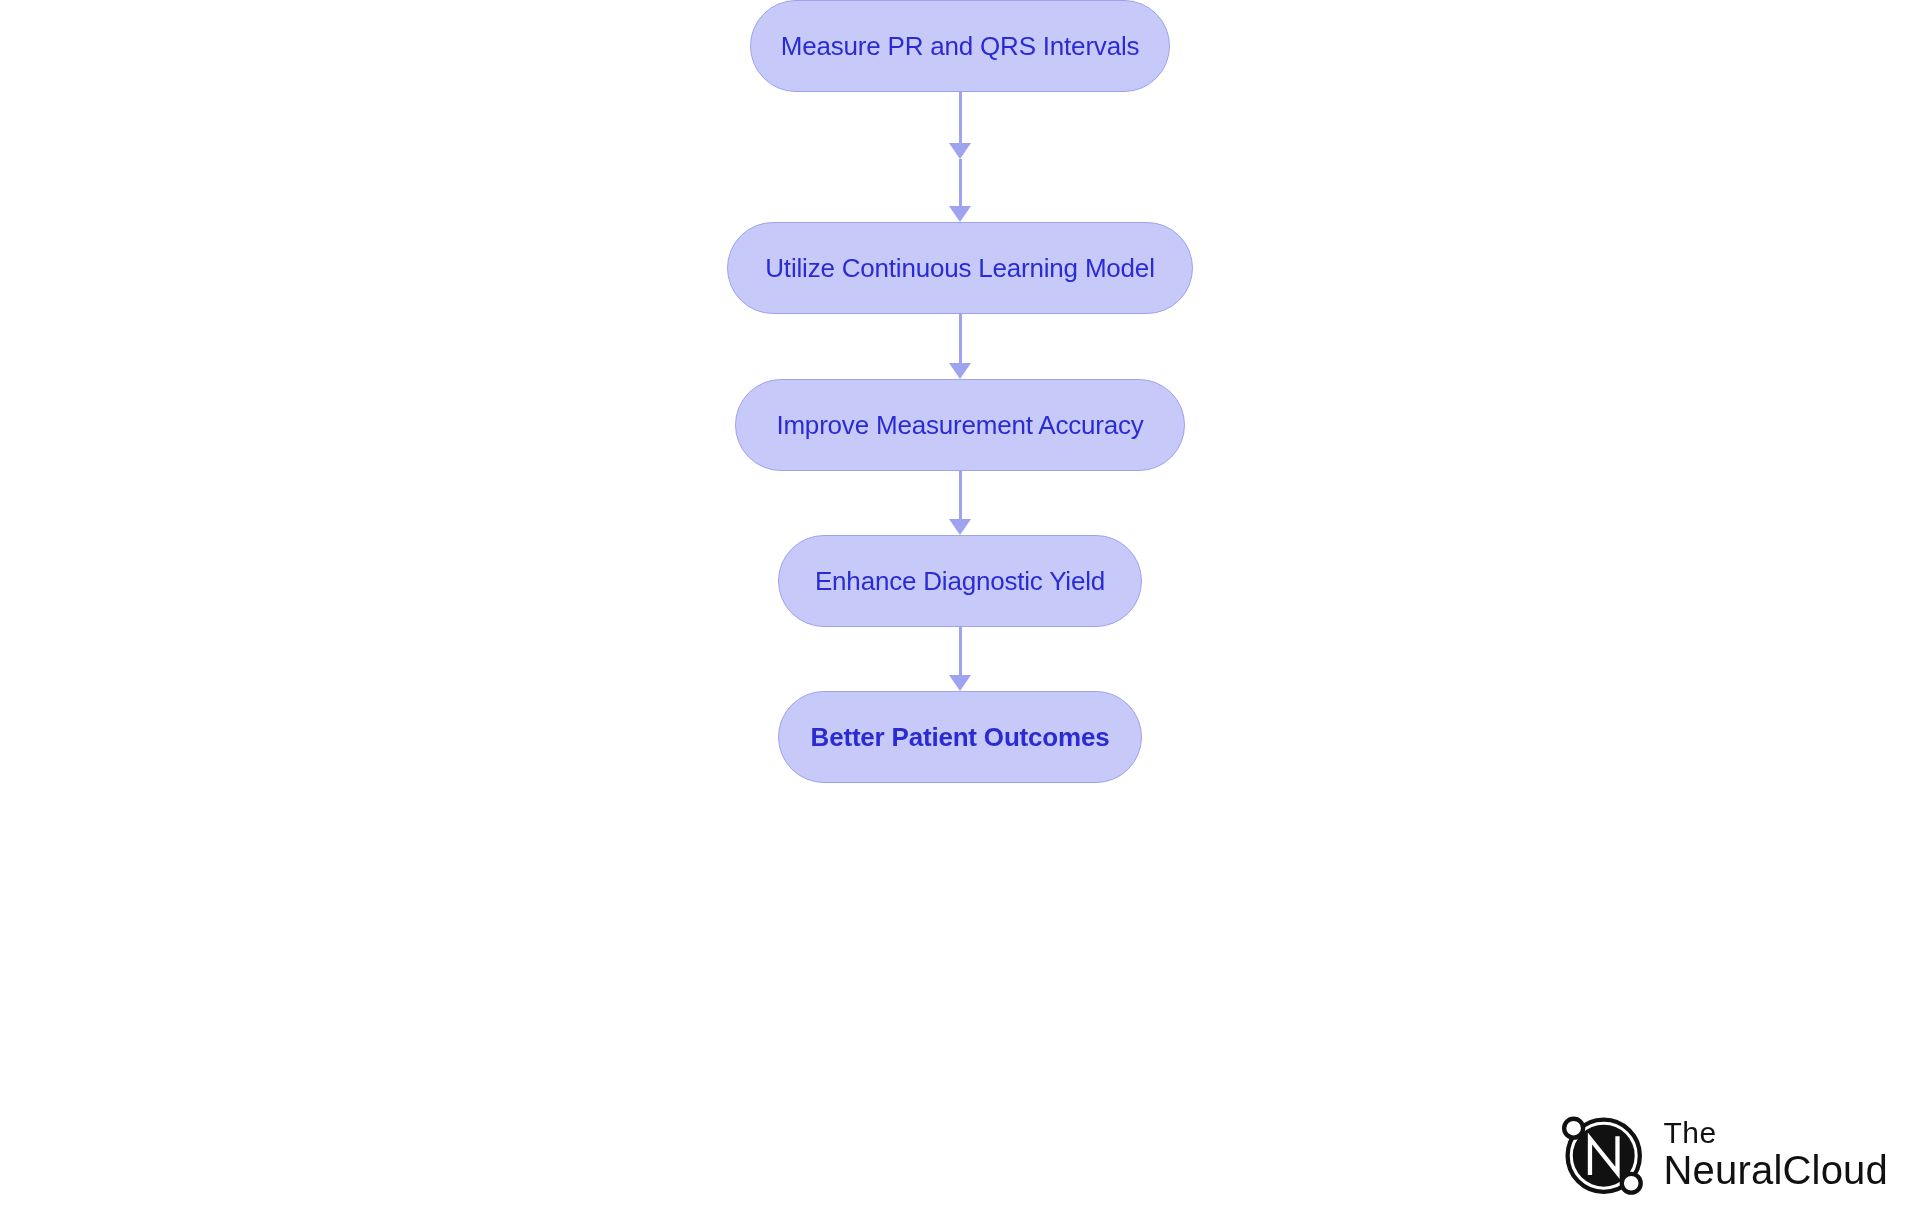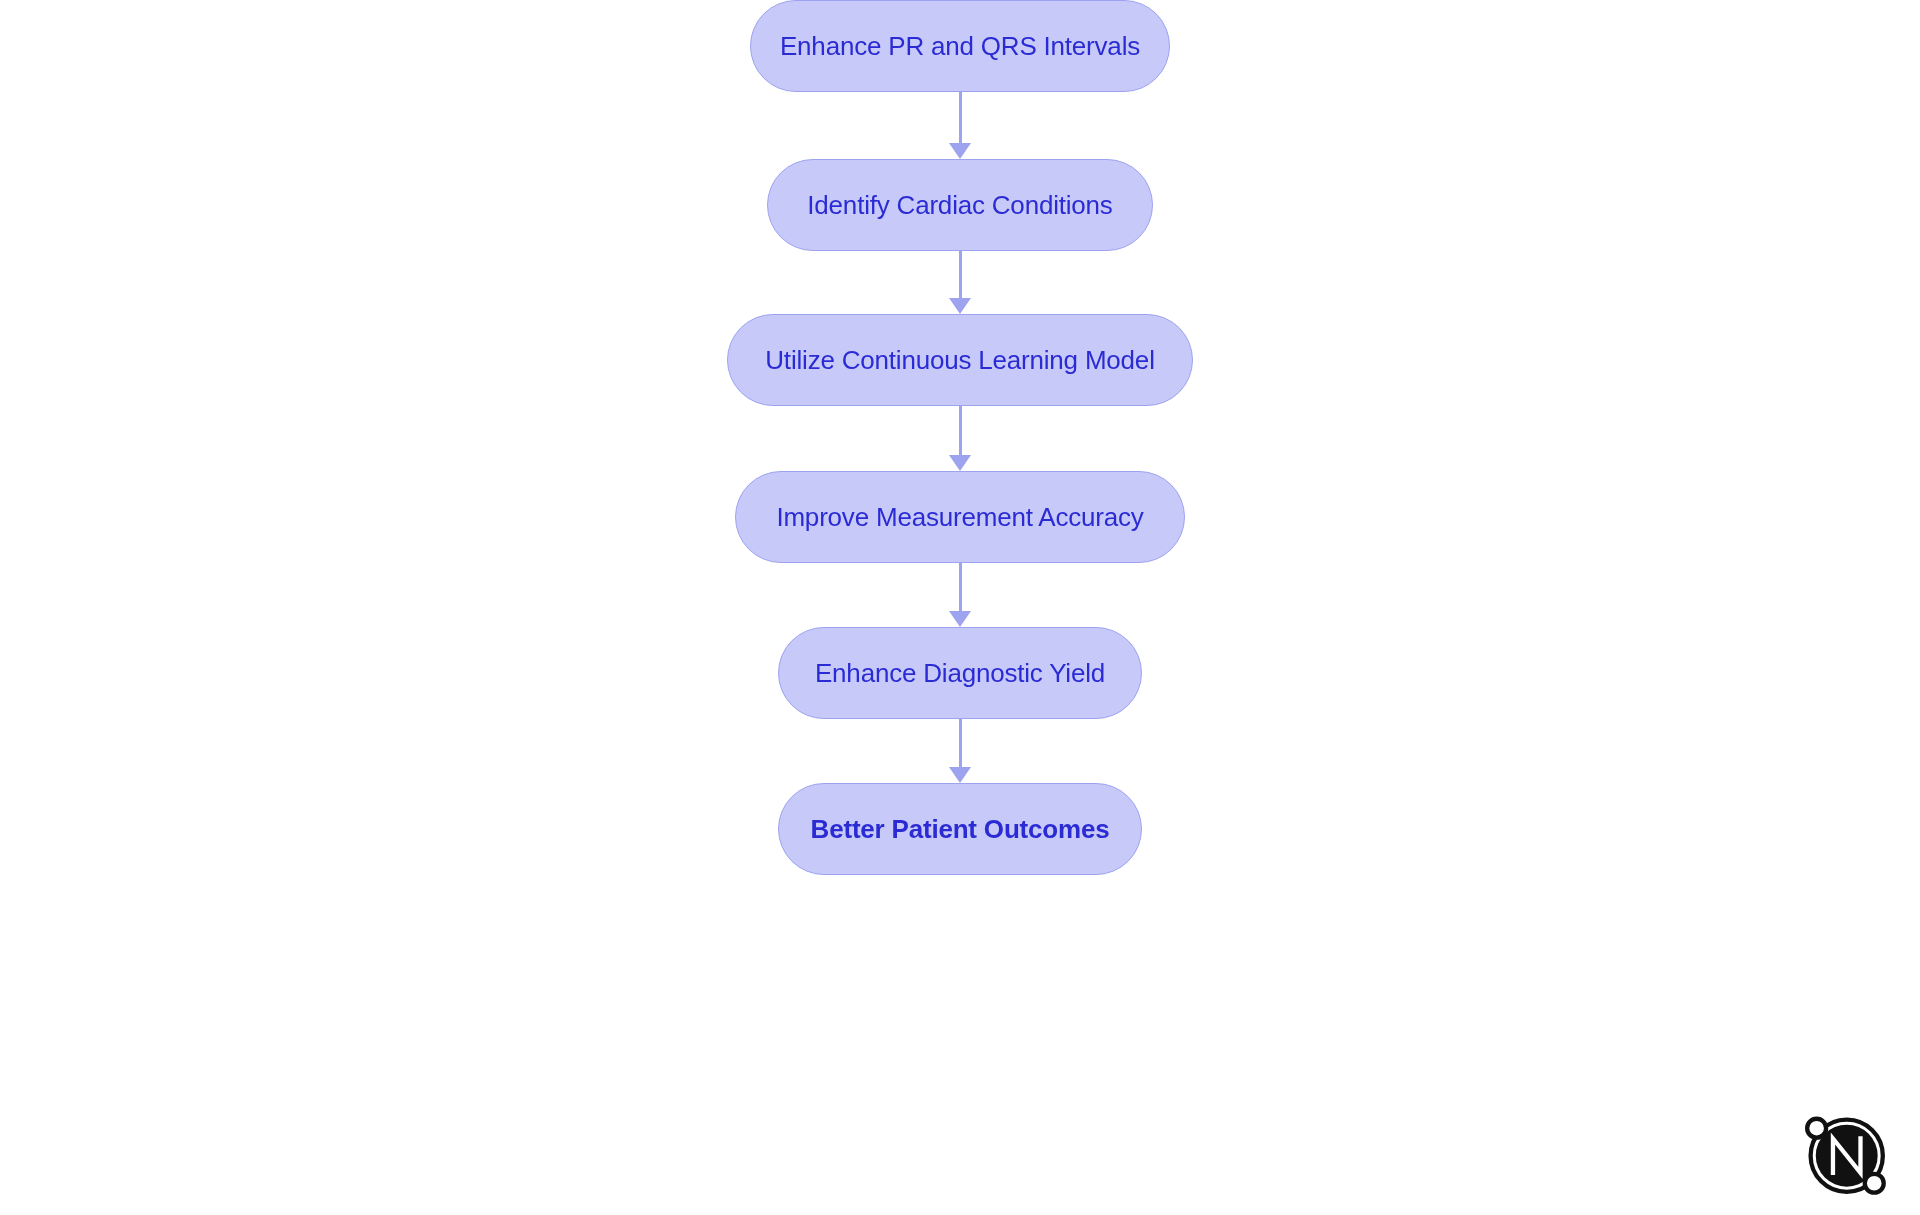--- a/index.html
+++ b/index.html
@@ -103,31 +103,28 @@
     font-weight: 400;
     letter-spacing: 0.2px;
   }
 </style>
 </head>
 <body>
 
 <div id="flowchart">
 
   <div class="node" style="width:420px;">
-    <span>Enhance PR and QRS Intervals</span>
+    <span>Measure PR and QRS Intervals</span>
   </div>
 
   <div class="connector conn-1">
     <div class="stem"></div>
     <div class="head"></div>
   </div>
 
-  <div class="node" style="width:386px;">
-    <span>Identify Cardiac Conditions</span>
-  </div>
 
   <div class="connector conn-2">
     <div class="stem"></div>
     <div class="head"></div>
   </div>
 
   <div class="node" style="width:466px;justify-content:center;">
     <span>Utilize Continuous Learning Model</span>
   </div>
 
@@ -161,13 +158,17 @@
 </div>
 
 <div id="logo">
   <svg id="logo-mark" viewBox="0 0 100 100">
     <circle cx="52" cy="52" r="42" fill="none" stroke="#111111" stroke-width="5"></circle>
     <circle cx="52" cy="52" r="36" fill="#111111"></circle>
     <path d="M36 72 L36 32 L68 72 L68 32" fill="none" stroke="#ffffff" stroke-width="5" stroke-linecap="square" stroke-linejoin="miter"></path>
     <circle cx="17" cy="20" r="11" fill="#ffffff" stroke="#111111" stroke-width="5"></circle>
     <circle cx="84" cy="84" r="11" fill="#ffffff" stroke="#111111" stroke-width="5"></circle>
   </svg>
+  <div id="logo-text">
+    <span class="the">The</span>
+    <span class="brand">NeuralCloud</span>
+  </div>
 </div>
 
 </body></html>

